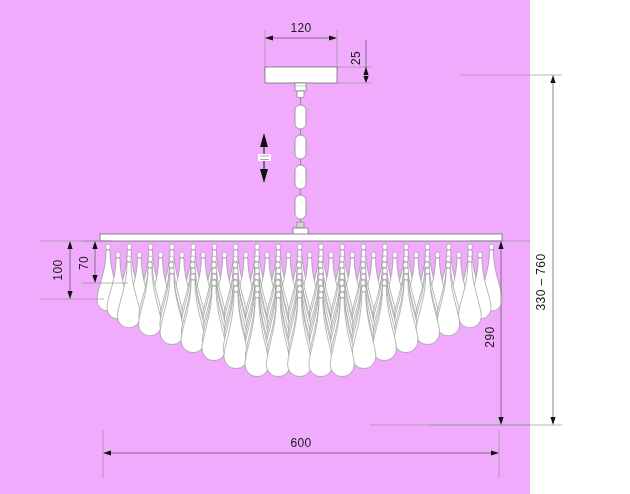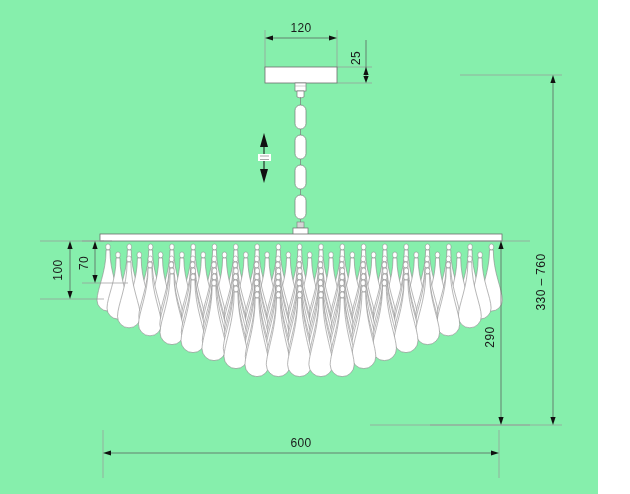--- a/index.html
+++ b/index.html
@@ -8,23 +8,23 @@
     background: #ffffff;
   }
   body {
     width: 630px;
     height: 494px;
     overflow: hidden;
     font-family: "Liberation Sans", sans-serif;
   }
   #drawing-root {
     position: relative;
-    width: 598px;
+    width: 530px;
     height: 494px;
-    background: #86efac;
+    background: #f0abfc;
     text-decoration: underline;
   }
   svg.cad {
     display: block;
     width: 630px;
     height: 494px;
   }
   .dim-text {
     font-family: "Liberation Sans", sans-serif;
     font-size: 12px;

